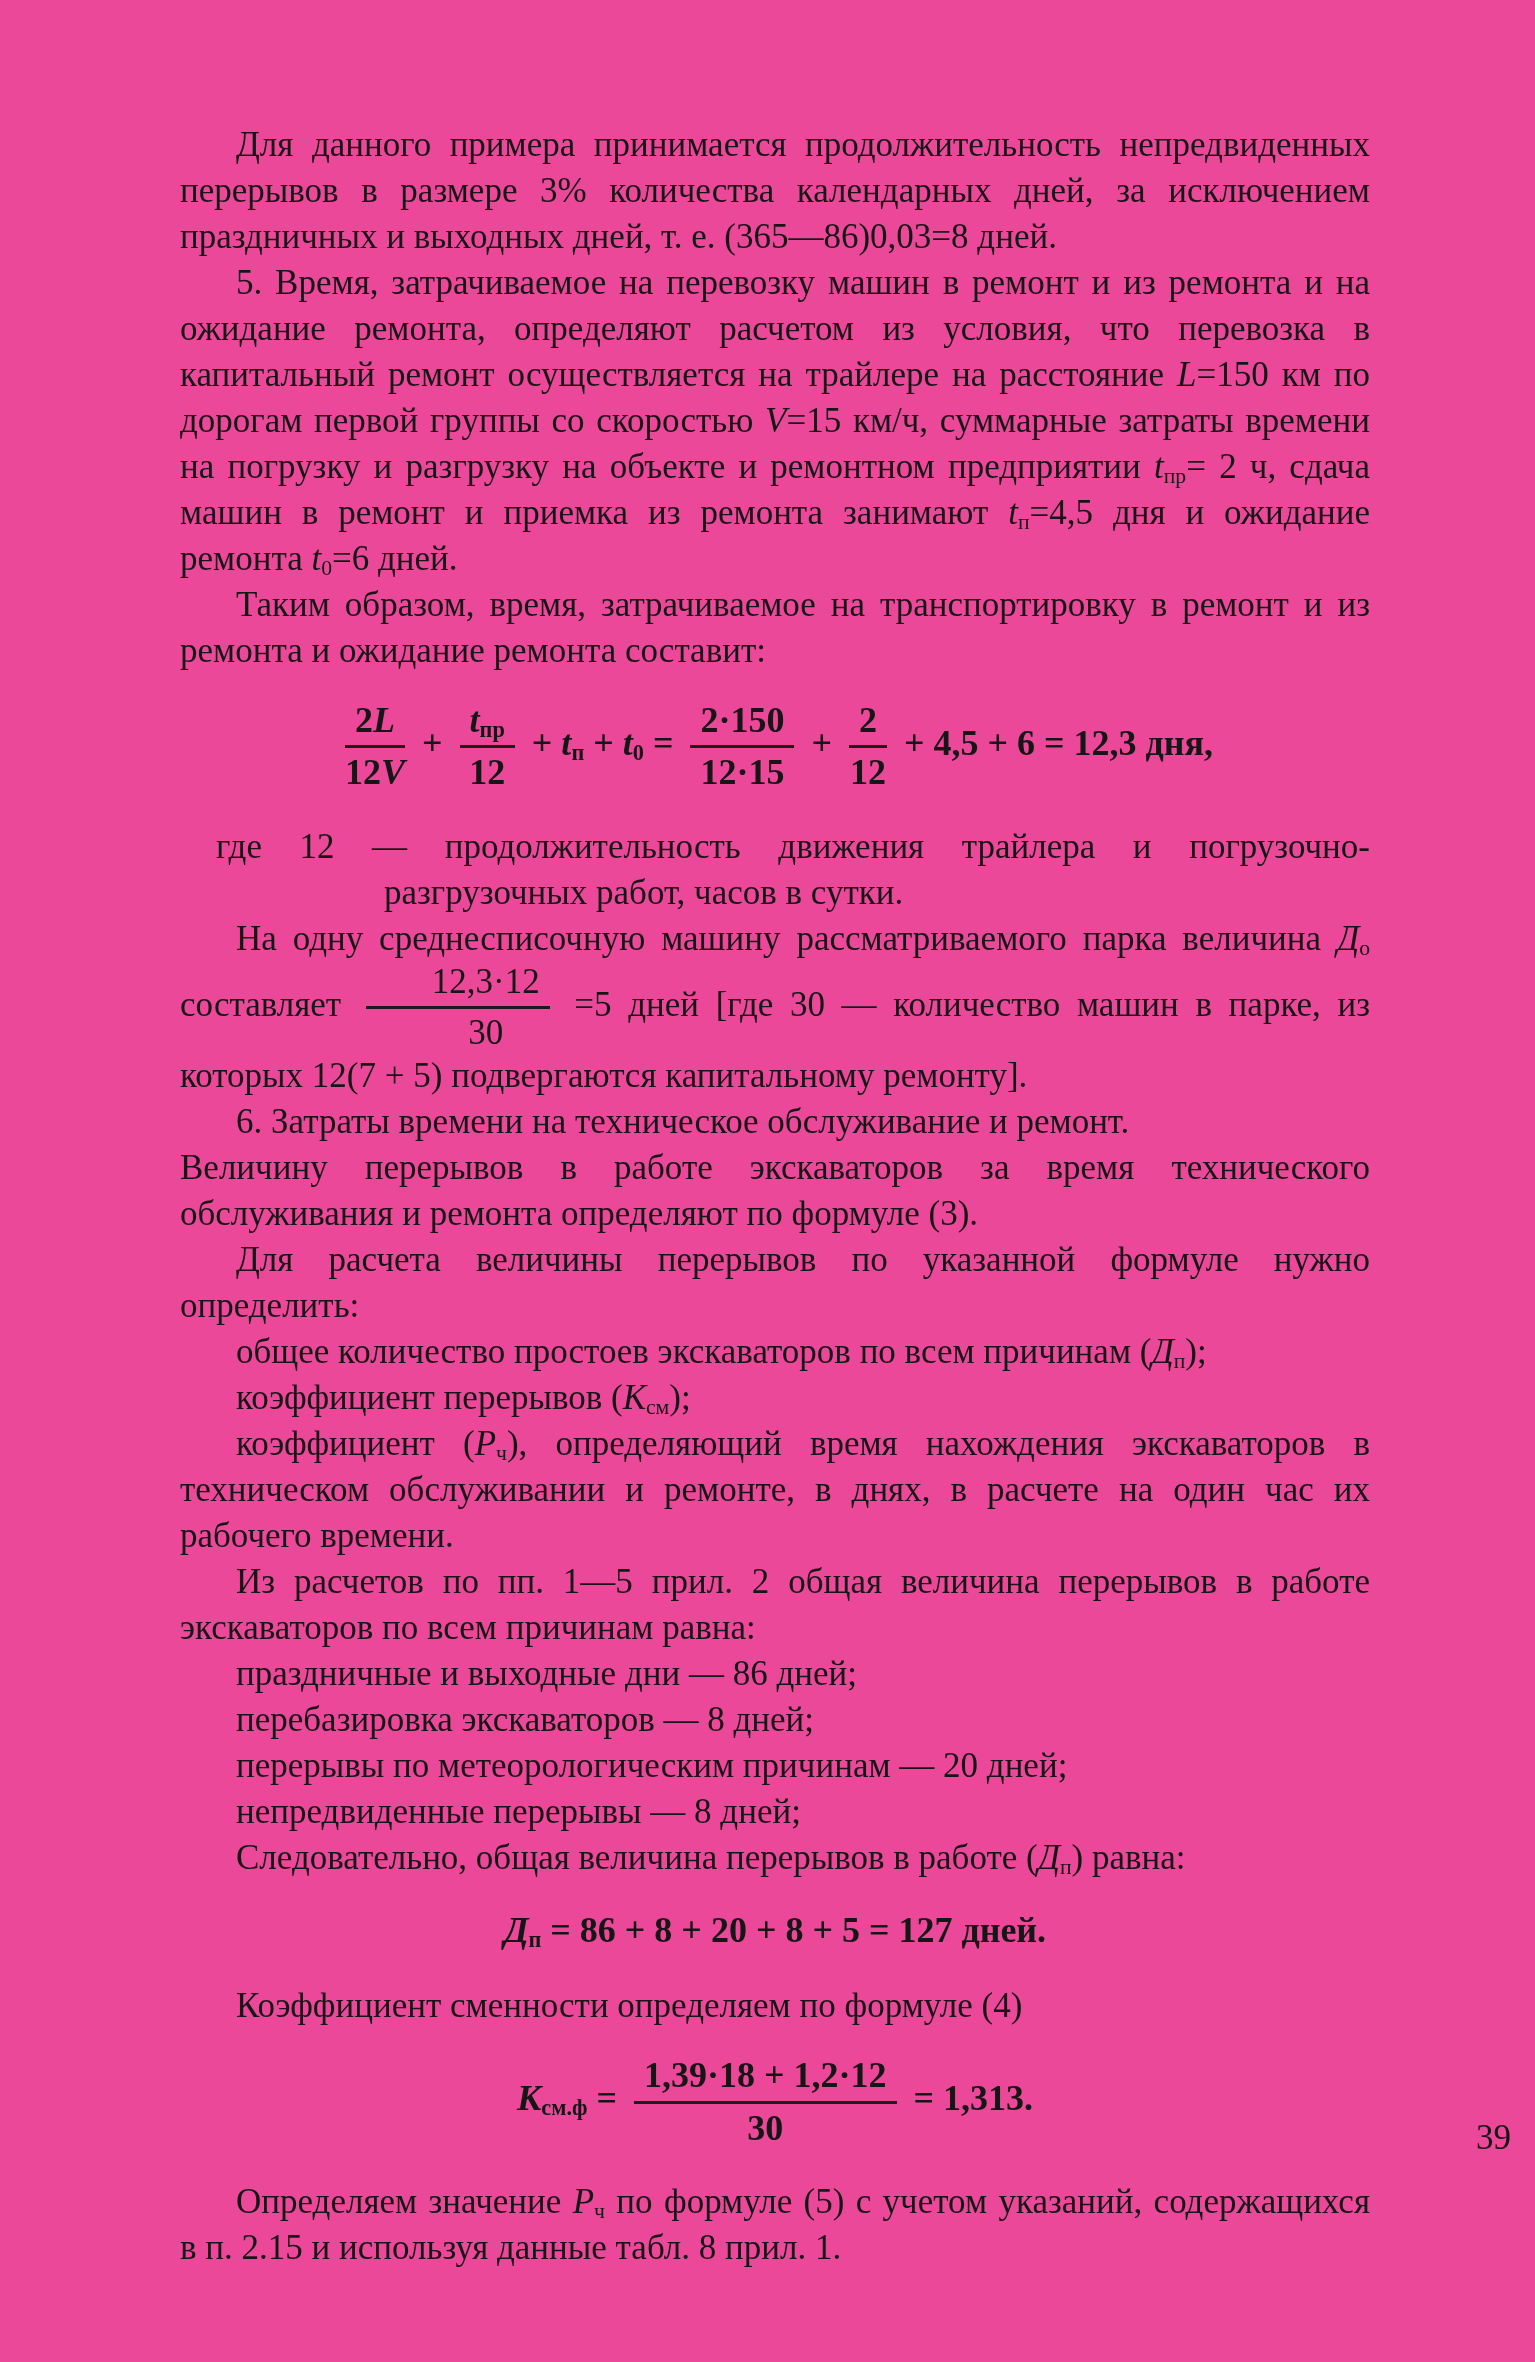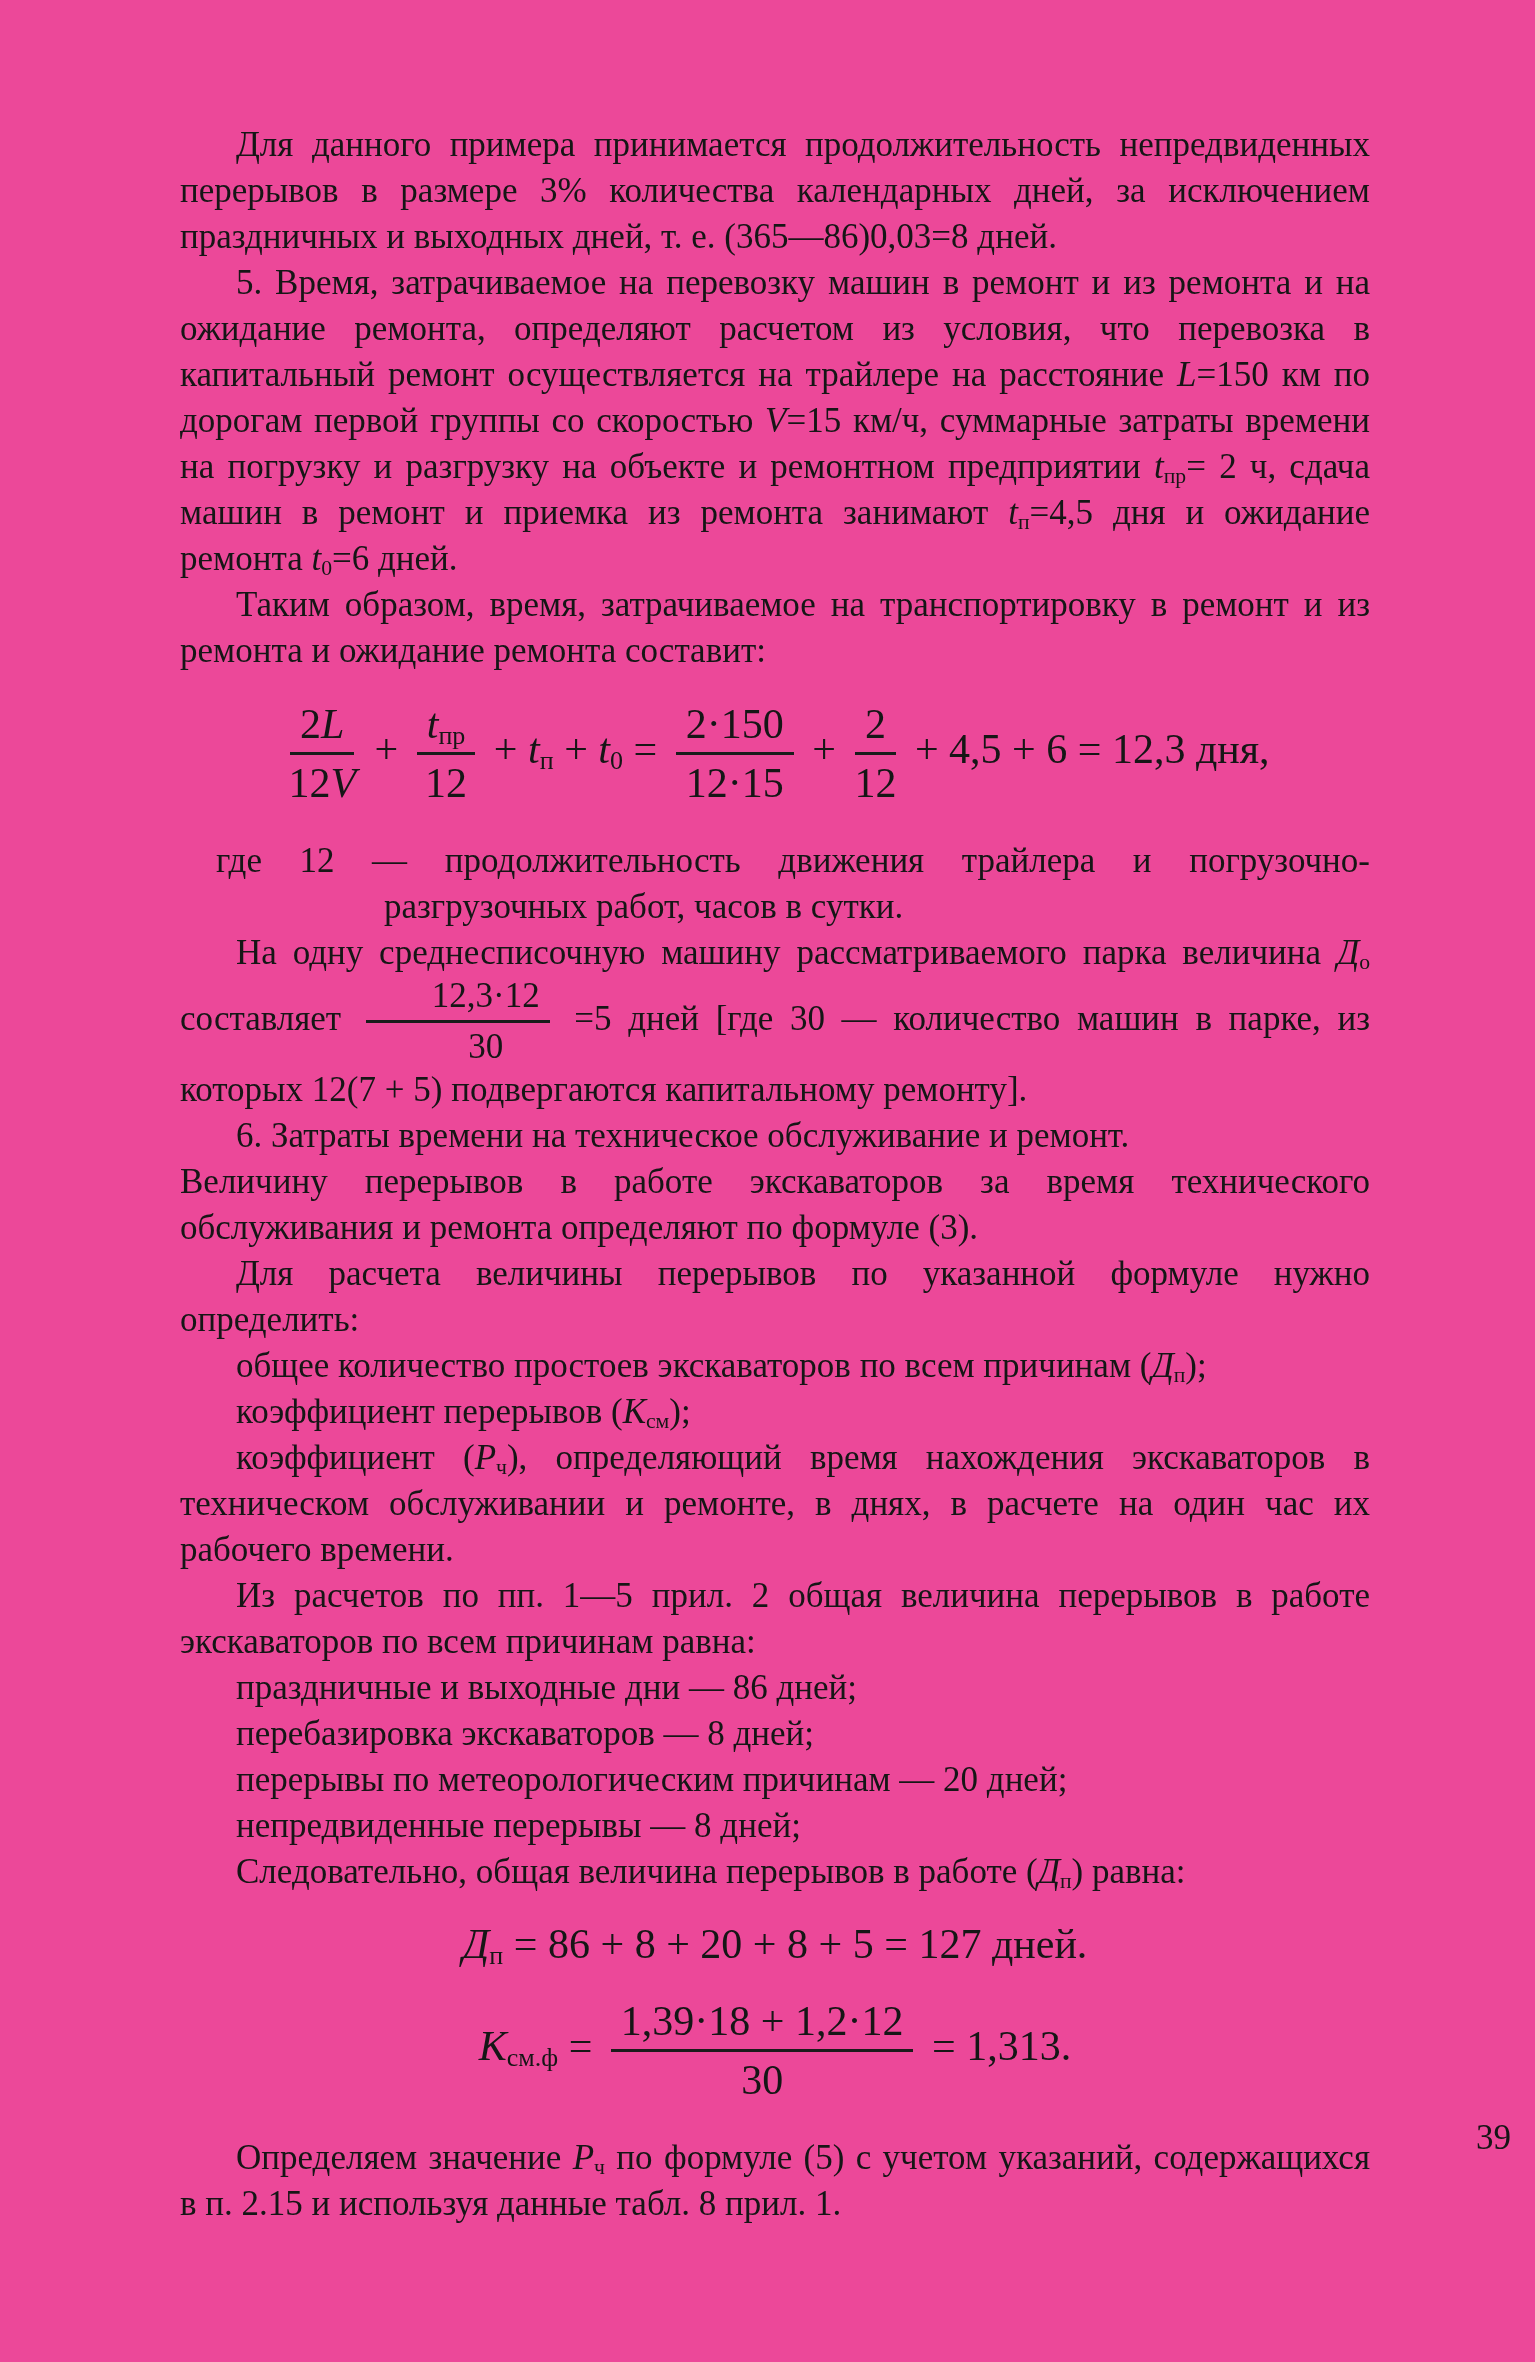--- a/index.html
+++ b/index.html
@@ -32,23 +32,24 @@
   .hang { padding-left: 168px; text-indent: -168px; margin-left: 36px; }
   .it { font-style: italic; }
   .bd { font-weight: normal; }
   sub {
     font-size: 0.62em;
     line-height: 0;
     vertical-align: -0.22em;
   }
   .formula {
     text-align: center;
-    font-size: 42px;
+    font-size: 36px;
     margin: 26px 0 30px;
     text-indent: 0;
+    font-weight: bold;
   }
   .frac {
     display: inline-flex;
     flex-direction: column;
     align-items: center;
     vertical-align: middle;
     margin: 0 8px;
     line-height: 1.15;
   }
   .frac .num {
@@ -120,20 +121,21 @@
 
     <p class="ind"><span>перерывы по метеорологическим причинам — 20 дней;</span></p>
 
     <p class="ind"><span>непредвиденные перерывы — 8 дней;</span></p>
 
 
     <p class="ind"><span>Следовательно, общая величина перерывов в работе (</span><span class="it">Д</span><sub>п</sub><span>) равна:</span></p>
 
     <div class="formula"><span class="it">Д</span><sub>п</sub><span> = 86 + 8 + 20 + 8 + 5 = 127 дней.</span></div>
 
+    <p class="ind"><span>Коэффициент сменности определяем по формуле (4)</span></p>
 
     <div class="formula"><span class="it">К</span><sub>см.ф</sub><span> = </span><span class="frac">
           <span class="num">1,39·18 + 1,2·12</span>
           <span class="den">30</span>
         </span><span> = 1,313.</span></div>
 
     <p class="ind"><span>Определяем значение </span><span class="it">Р</span><sub>ч</sub><span> по формуле (5) с учетом указаний, содержащихся в п. 2.15 и используя данные табл. 8 прил. 1.</span></p>
 
   </div>
 

